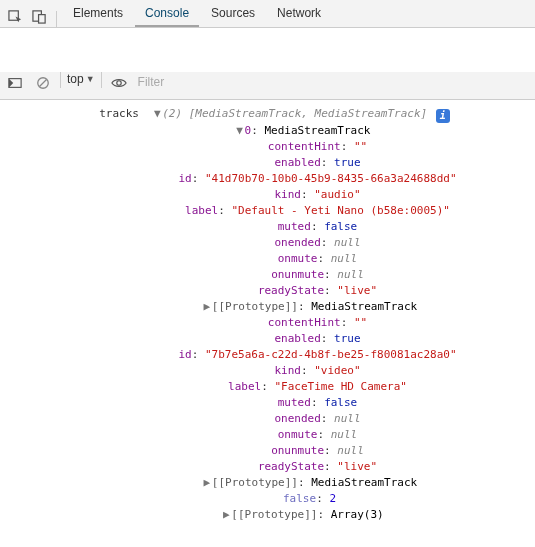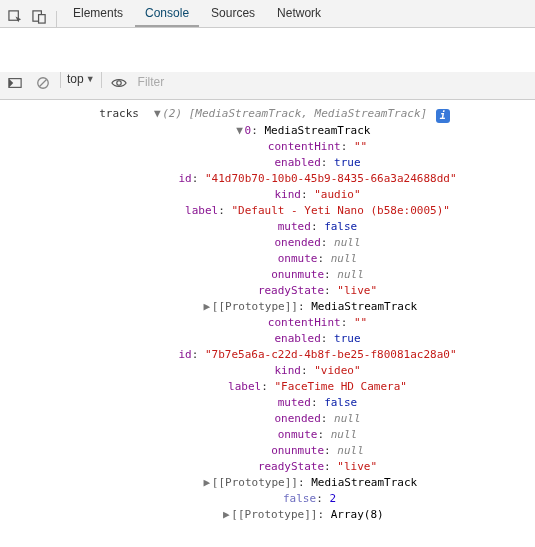--- a/index.html
+++ b/index.html
@@ -195,15 +195,15 @@
   <div class="row indent-3"><span class="k-prop">kind</span>: <span class="k-str">"video"</span></div>
   <div class="row indent-3"><span class="k-prop">label</span>: <span class="k-str">"FaceTime HD Camera"</span></div>
   <div class="row indent-3"><span class="k-prop">muted</span>: <span class="k-bool">false</span></div>
   <div class="row indent-3"><span class="k-prop">onended</span>: <span class="k-null">null</span></div>
   <div class="row indent-3"><span class="k-prop">onmute</span>: <span class="k-null">null</span></div>
   <div class="row indent-3"><span class="k-prop">onunmute</span>: <span class="k-null">null</span></div>
   <div class="row indent-3"><span class="k-prop">readyState</span>: <span class="k-str">"live"</span></div>
   <div class="row indent-2"><span class="arrow">▶</span><span class="k-internal">[[Prototype]]</span>: <span class="k-obj">MediaStreamTrack</span></div>
 
   <div class="row indent-2"><span class="k-prop" style="color:#6e6ec0">false</span>: <span class="k-len">2</span></div>
-  <div class="row indent-1"><span class="arrow">▶</span><span class="k-internal">[[Prototype]]</span>: <span class="k-obj">Array(8)</span></div>
+  <div class="row indent-1"><span class="arrow">▶</span><span class="k-internal">[[Prototype]]</span>: <span class="k-obj">Array(3)</span></div>
 
 </div>
 
 </body></html>

